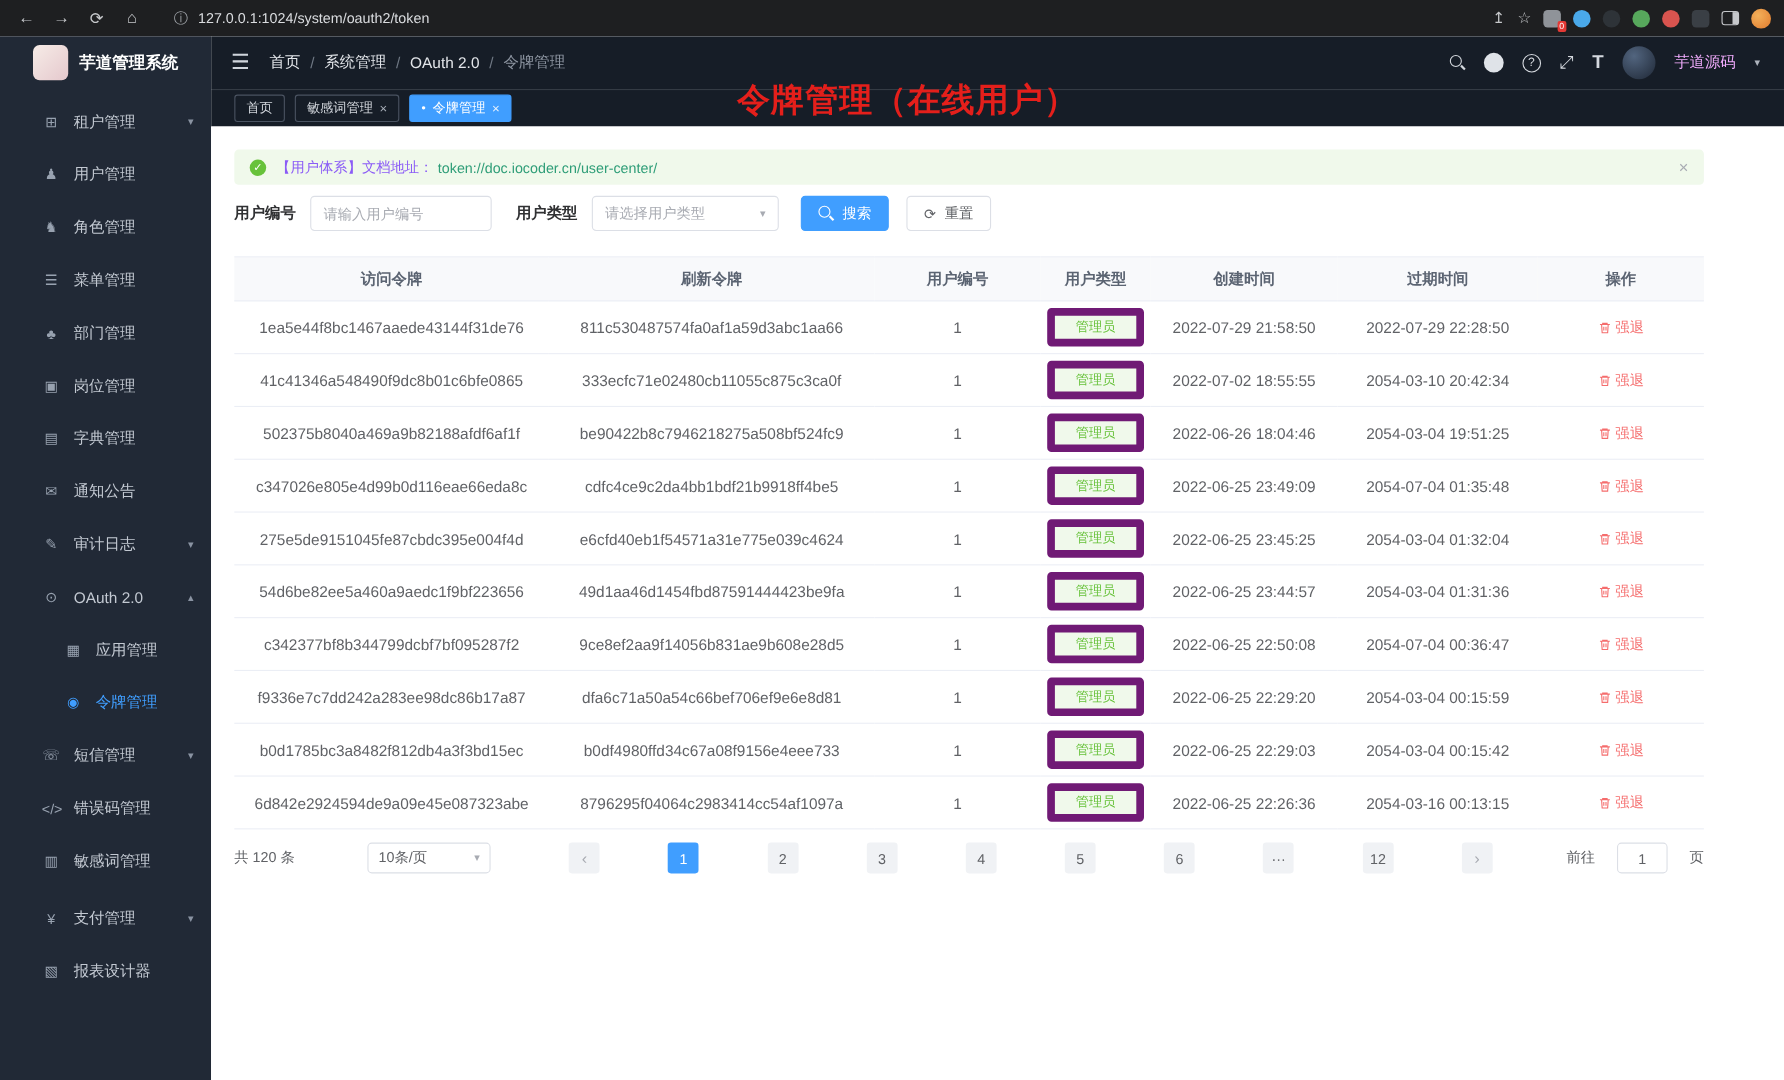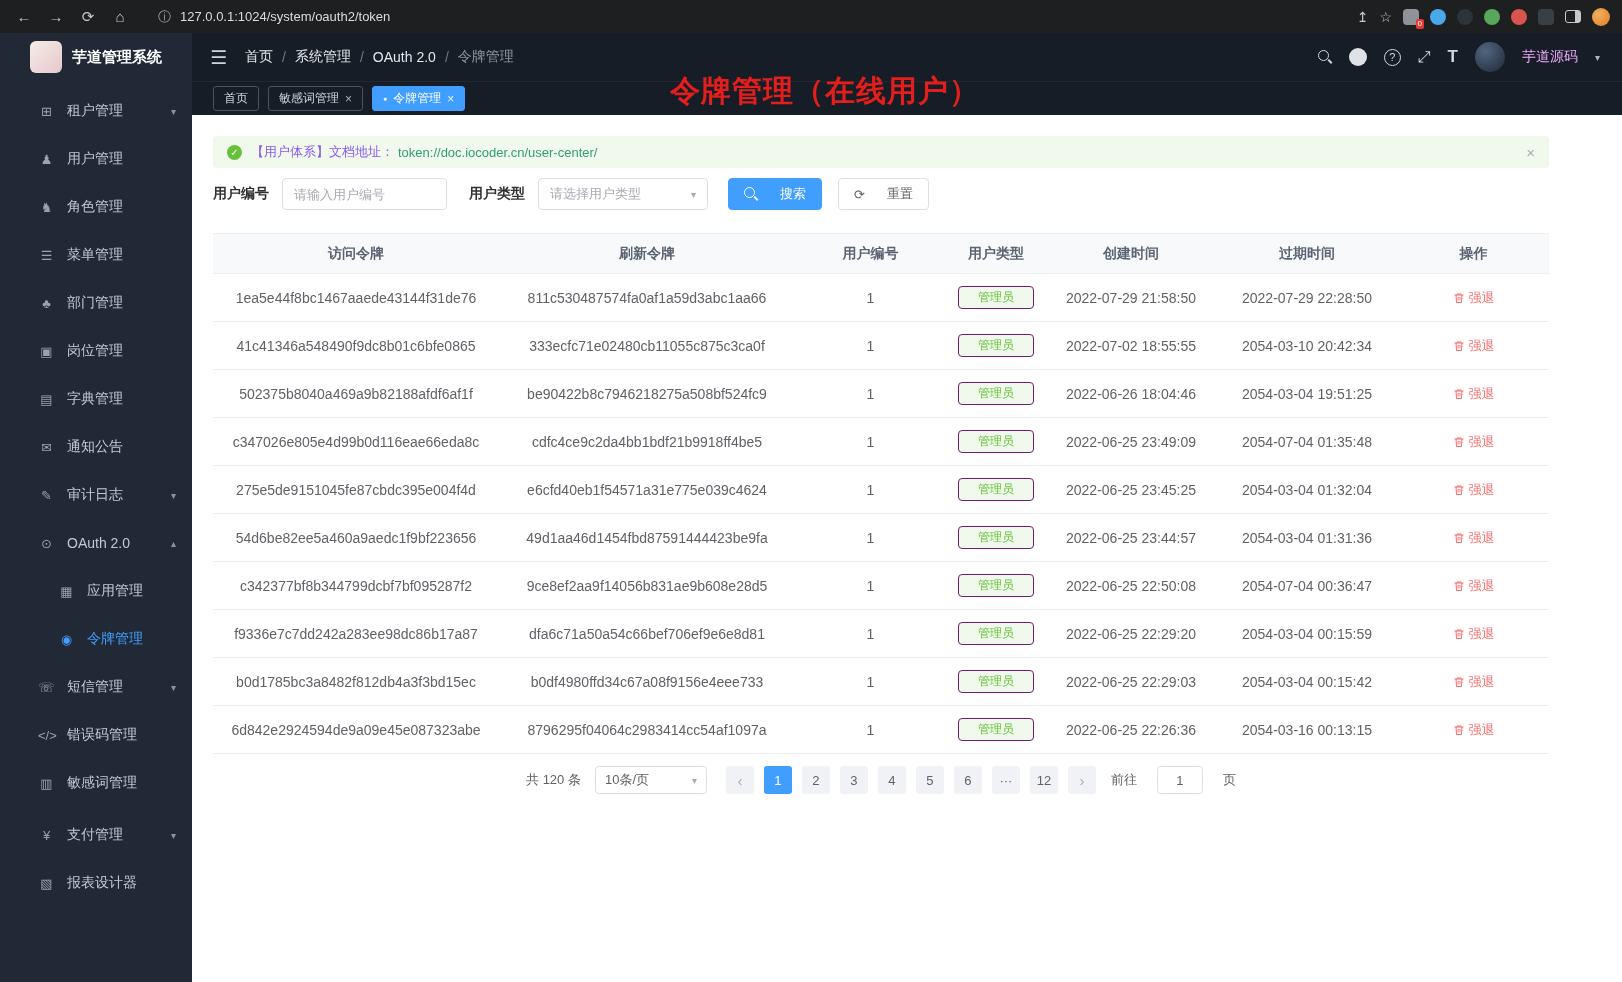--- a/index.html
+++ b/index.html
@@ -71,34 +71,34 @@
   .a-text { color:#8b5cf6; }
   .a-link { color:#2f9e78; margin-left:4px; cursor:pointer; }
   .a-close { margin-left:auto; color:#a8abb2; font-size:15px; cursor:pointer; }
 
   .filters { display:flex; align-items:center; margin-top:10px; }
   .f-label { font-size:14px; font-weight:bold; color:#303133; margin-right:13px; white-space:nowrap; }
   .f-input { width:165px; height:32px; border:1px solid #dcdfe6; border-radius:4px; padding:0 11px; font-size:13px; color:#606266; margin-right:22px; outline:none; }
   .f-input::placeholder { color:#a8abb2; }
   .f-select { width:170px; height:32px; border:1px solid #dcdfe6; border-radius:4px; display:flex; align-items:center; justify-content:space-between; padding:0 11px; font-size:13px; color:#a8abb2; margin-right:20px; cursor:pointer; }
   .f-select .caret { font-size:10px; color:#a8abb2; }
-  .btn { height:32px; border-radius:4px; font-size:13px; display:inline-flex; align-items:center; gap:22px; padding:0 15px; cursor:pointer; border:1px solid transparent; }
+  .btn { height:32px; border-radius:4px; font-size:13px; display:inline-flex; align-items:center; gap:8px; padding:0 15px; cursor:pointer; border:1px solid transparent; }
   .btn-primary { background:#409eff; border-color:#409eff; color:#fff; }
   .btn-plain { background:#fff; border-color:#dcdfe6; color:#606266; margin-left:16px; }
   .btn .g-refresh { font-size:13px; }
 
   .table-wrap { margin-top:23px; }
   table { width:100%; border-collapse:collapse; table-layout:fixed; }
   thead th { height:40px; background:#f8f9fb; color:#5b6472; font-size:14px; font-weight:bold; text-align:center; border-top:1px solid #ebeef5; border-bottom:1px solid #ebeef5; }
   tbody td { height:48px; text-align:center; font-size:14px; color:#606266; border-bottom:1px solid #ebeef5; white-space:nowrap; overflow:hidden; }
-  .tag-success { display:inline-block; padding:2px 19px; font-size:12px; color:#67c23a; background:#f0f9eb; border:1px solid #701a75; border-radius:4px; }
+  .tag-success { display:inline-block; padding:2px 19px; font-size:12px; color:#67c23a; background:#f0f9eb; border:7px solid #701a75; border-radius:4px; }
   .link-danger { color:#f56c6c; font-size:13px; display:inline-flex; align-items:center; gap:4px; cursor:pointer; }
   .link-danger svg { flex-shrink:0; }
 
-  .pagination { display:flex; align-items:center; justify-content:center; margin-top:12px; font-size:13px; color:#606266; }
+  .pagination { display:flex; align-items:center; justify-content:space-between; margin-top:12px; font-size:13px; color:#606266; }
   .pg-total { margin-right:14px; }
   .pg-size { width:112px; height:28px; border:1px solid #dcdfe6; border-radius:4px; display:flex; align-items:center; justify-content:space-between; padding:0 9px; cursor:pointer; margin-right:14px; color:#606266; }
   .pg-size .caret { font-size:10px; color:#a8abb2; }
   .pg-btn { min-width:28px; height:28px; margin:0 5px; border-radius:3px; background:#f0f2f5; color:#606266; display:inline-flex; align-items:center; justify-content:center; cursor:pointer; padding:0 6px; font-size:13px; }
   .pg-btn.arrow { color:#a8abb2; font-size:15px; }
   .pg-btn.active { background:#409eff; color:#fff; }
   .pg-goto { display:flex; align-items:center; gap:20px; margin-left:10px; }
   .goto-input { width:46px; height:28px; border:1px solid #dcdfe6; border-radius:4px; text-align:center; font-size:13px; color:#606266; outline:none; }
 </style>
 </head>

